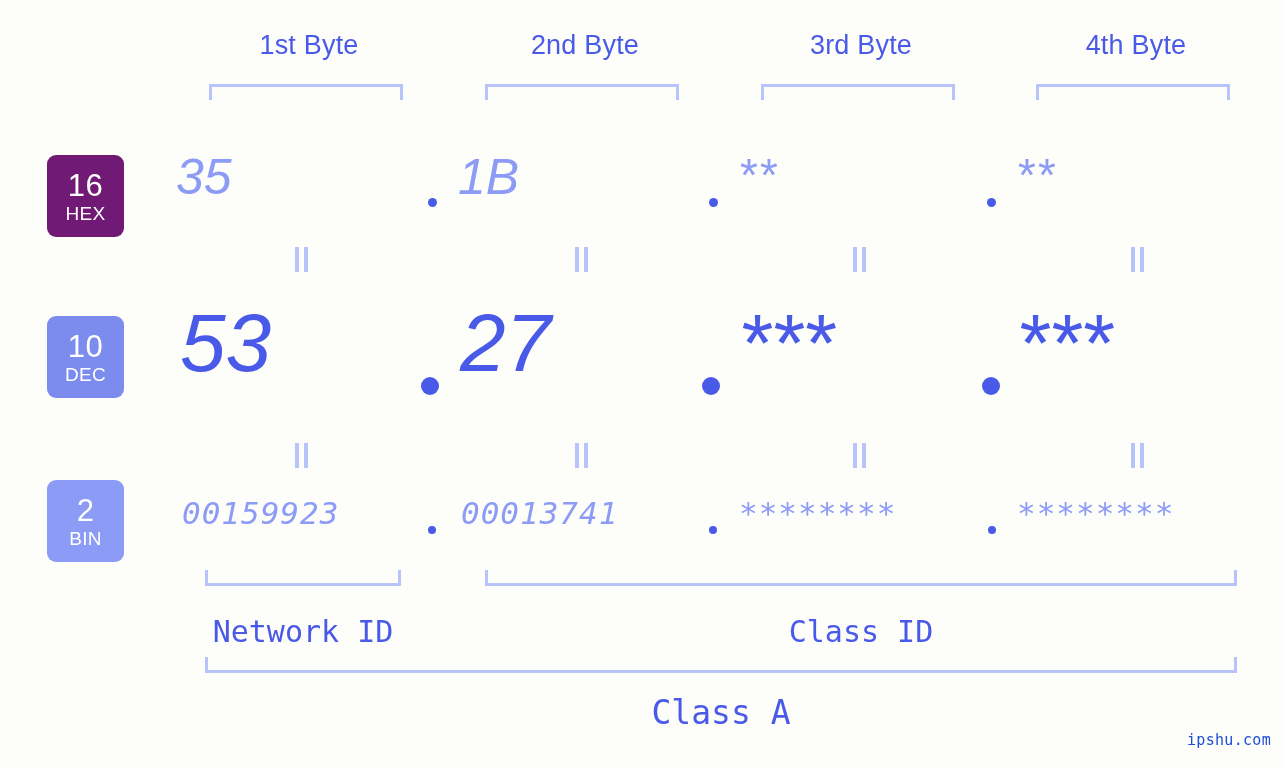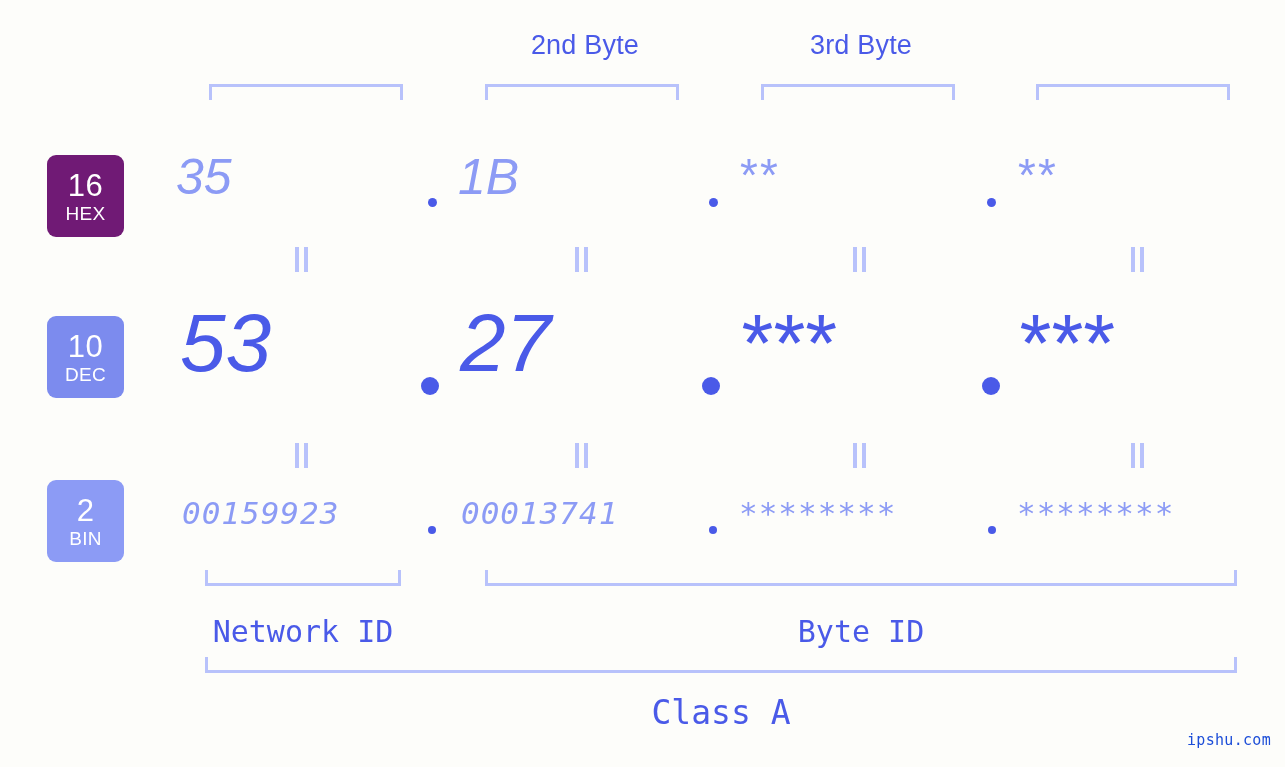--- a/index.html
+++ b/index.html
@@ -174,22 +174,24 @@
     font-size: 15px;
     color: #1d4ed8;
     letter-spacing: 0.3px;
   }
 </style>
 </head>
 <body>
 
 <div id="stage">
 
+  <div class="byte-header" style="left:189px;">1st Byte</div>
   <div class="byte-header" style="left:465px;">2nd Byte</div>
   <div class="byte-header" style="left:741px;">3rd Byte</div>
+  <div class="byte-header" style="left:1016px;">4th Byte</div>
 
   <div class="bracket-top" style="left:209px;  width:194px;"></div>
   <div class="bracket-top" style="left:485px;  width:194px;"></div>
   <div class="bracket-top" style="left:761px;  width:194px;"></div>
   <div class="bracket-top" style="left:1036px; width:194px;"></div>
 
   <div class="badge" style="top:155px; background:#701a75;">
     <span class="num">16</span>
     <span class="nam">HEX</span>
   </div>
@@ -242,20 +244,20 @@
 
     <div class="dot dot-bin" style="left:428px; top:526px;"></div>
     <div class="dot dot-bin" style="left:709px; top:526px;"></div>
     <div class="dot dot-bin" style="left:988px; top:526px;"></div>
   </div>
 
   <div class="bracket-bottom" style="left:205px; top:570px; width:196px;"></div>
   <div class="bracket-bottom" style="left:485px; top:570px; width:752px;"></div>
 
   <div class="id-label" style="left:205px; top:614px; width:196px;">Network ID</div>
-  <div class="id-label" style="left:485px; top:614px; width:752px;">Byte ID</div>
+  <div class="id-label" style="left:485px; top:614px; width:752px;">Class ID</div>
 
   <div class="bracket-bottom" style="left:205px; top:657px; width:1032px;"></div>
   <div class="class-label" style="left:205px; top:693px; width:1032px;text-align:center;">Class A</div>
 
   <div class="watermark">ipshu.com</div>
 
 </div>
 
 </body></html>

